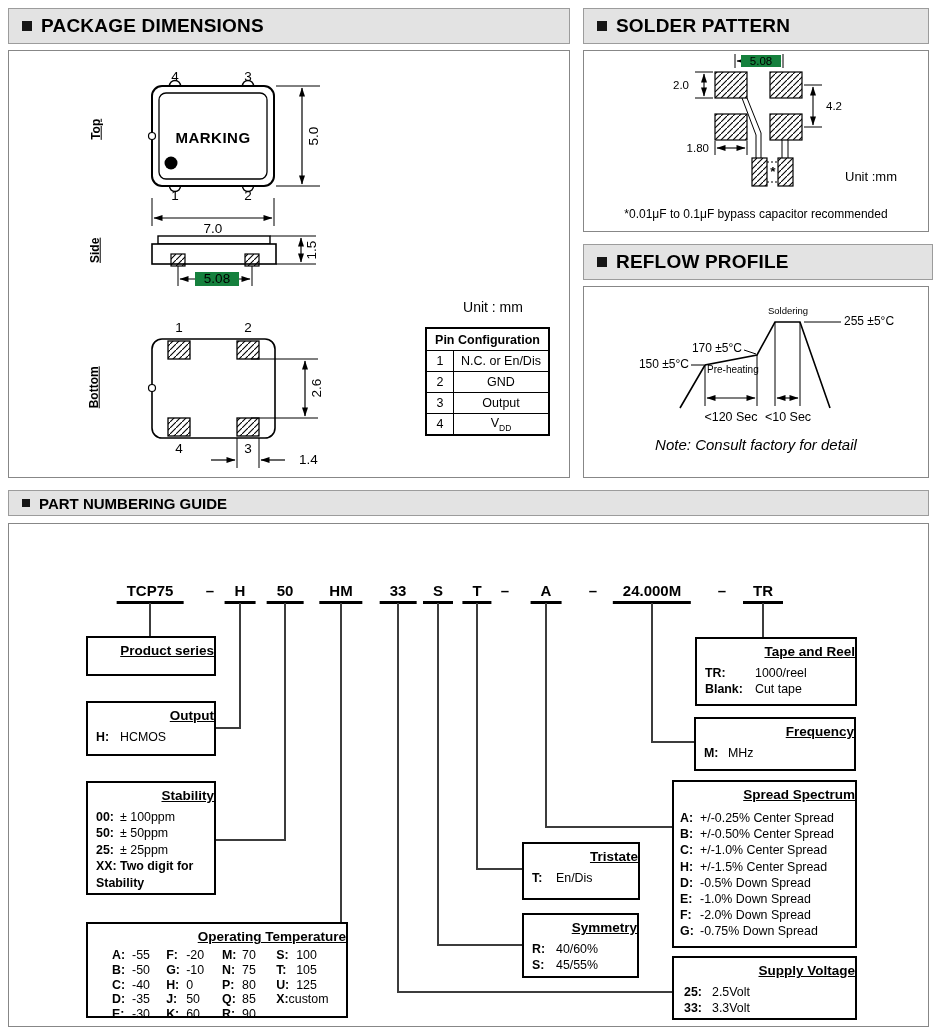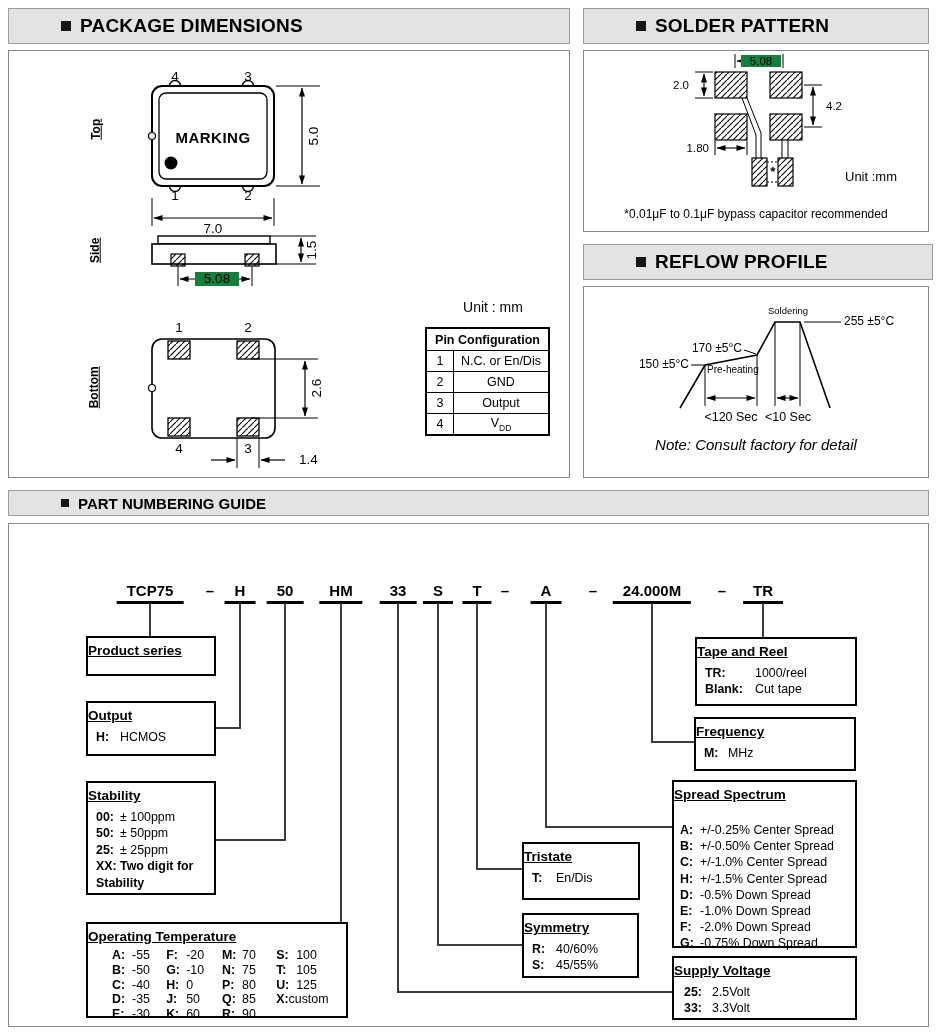--- a/index.html
+++ b/index.html
@@ -1,20 +1,20 @@
 <!DOCTYPE html>
 <html><head>
 <meta charset="utf-8">
 <style>
   html,body{margin:0;padding:0;background:#fff;}
   .page{position:relative;width:937px;height:1035px;background:#fff;
         font-family:"Liberation Sans","DejaVu Sans",sans-serif;color:#000;overflow:hidden;}
   .panel{position:absolute;}
   .phead{position:absolute;left:0;top:0;right:0;background:#e3e3e3;border:1px solid #9c9c9c;
-         display:flex;align-items:center;font-weight:bold;box-sizing:border-box;padding-left:39px;}
+         display:flex;align-items:center;font-weight:bold;box-sizing:border-box;}
   .phead.big{height:36px;font-size:19px;letter-spacing:.2px;}
   .phead.small{height:26px;font-size:15px;}
   .sq{width:10px;height:10px;background:#161616;margin:0 9px 0 13px;flex:0 0 auto;}
   .phead.small .sq{width:8px;height:8px;}
   .pbody{position:absolute;background:#fff;border:1.5px solid #878787;box-sizing:border-box;}
   .lbl{position:absolute;font-size:13.5px;white-space:nowrap;line-height:1.05;}
   .c{text-align:center;}
   .r{text-align:right;}
   .rot{transform:rotate(-90deg);transform-origin:center;}
   .viewlbl{font-size:12px;font-weight:bold;text-decoration:underline;}
@@ -31,28 +31,28 @@
   .pintbl td.pn{width:26px;}
   .pintbl td.fn{width:94px;}
   .pintbl sub{font-size:8.5px;}
   
   .seg{position:absolute;top:92px;transform:translateX(-50%);font-size:15px;font-weight:bold;
        border-bottom:3px solid #000;padding:0 10px 2px;white-space:nowrap;}
   .dashseg{position:absolute;top:92px;transform:translateX(-50%);font-size:15px;font-weight:bold;}
   .vline{position:absolute;width:2px;background:#3c3c3c;}
   .hline{position:absolute;height:2px;background:#3c3c3c;}
   .pnbox{position:absolute;border:2px solid #000;background:#fff;box-sizing:border-box;}
-  .bt{font-weight:bold;text-decoration:underline;text-align:left;font-size:13.5px;margin-top:5px;}
+  .bt{font-weight:bold;text-decoration:underline;text-align:right;font-size:13.5px;margin-top:5px;}
   .bi{font-size:12.4px;line-height:16.4px;padding-left:8px;white-space:nowrap;}
   .bi b{display:inline-block;min-width:24px;}
   .bi.first{margin-top:6px;}
   .tape .bi b{min-width:50px;}
   .spreadbox .bi{line-height:16.2px;padding-left:6px;}
   .spreadbox .bi b{min-width:20px;}
-  .spreadbox .bt{margin-bottom:20px;}
+  .spreadbox .bt{margin-bottom:8px;}
   .otcols{display:flex;padding-left:24px;margin-top:4px;}
   .otcol .bi{font-size:12.4px;line-height:14.8px;padding-left:0;}
   .otcol .bi b{min-width:20px;}
   .boldline{font-weight:bold;}
   svg{position:absolute;left:0;top:0;}
 </style>
 </head>
 <body>
 
 <div class="page">

